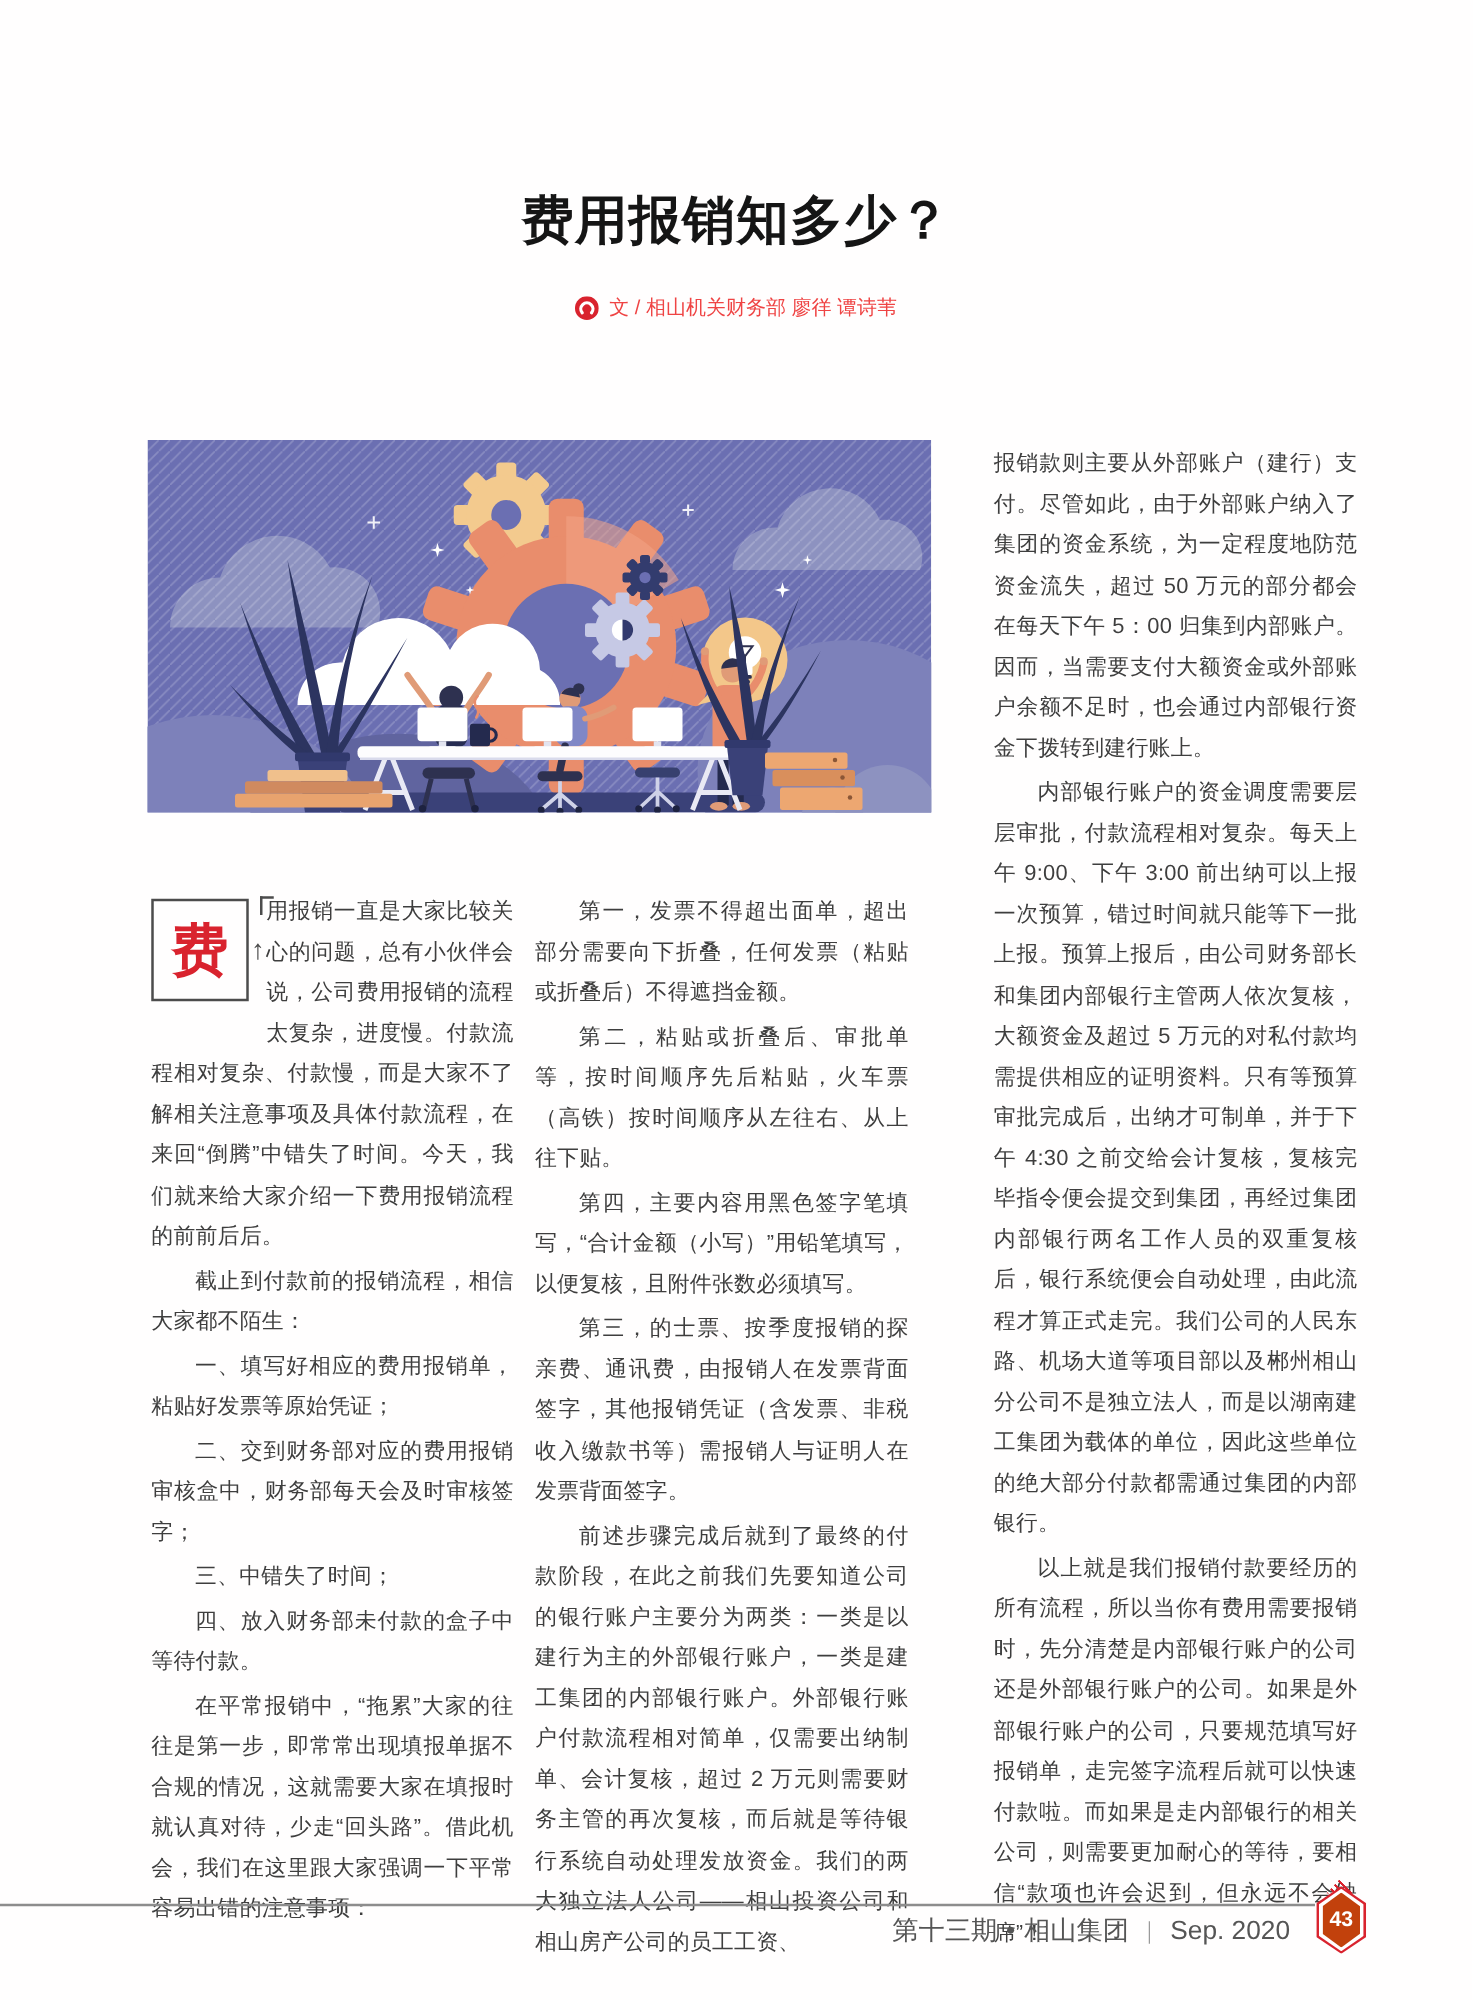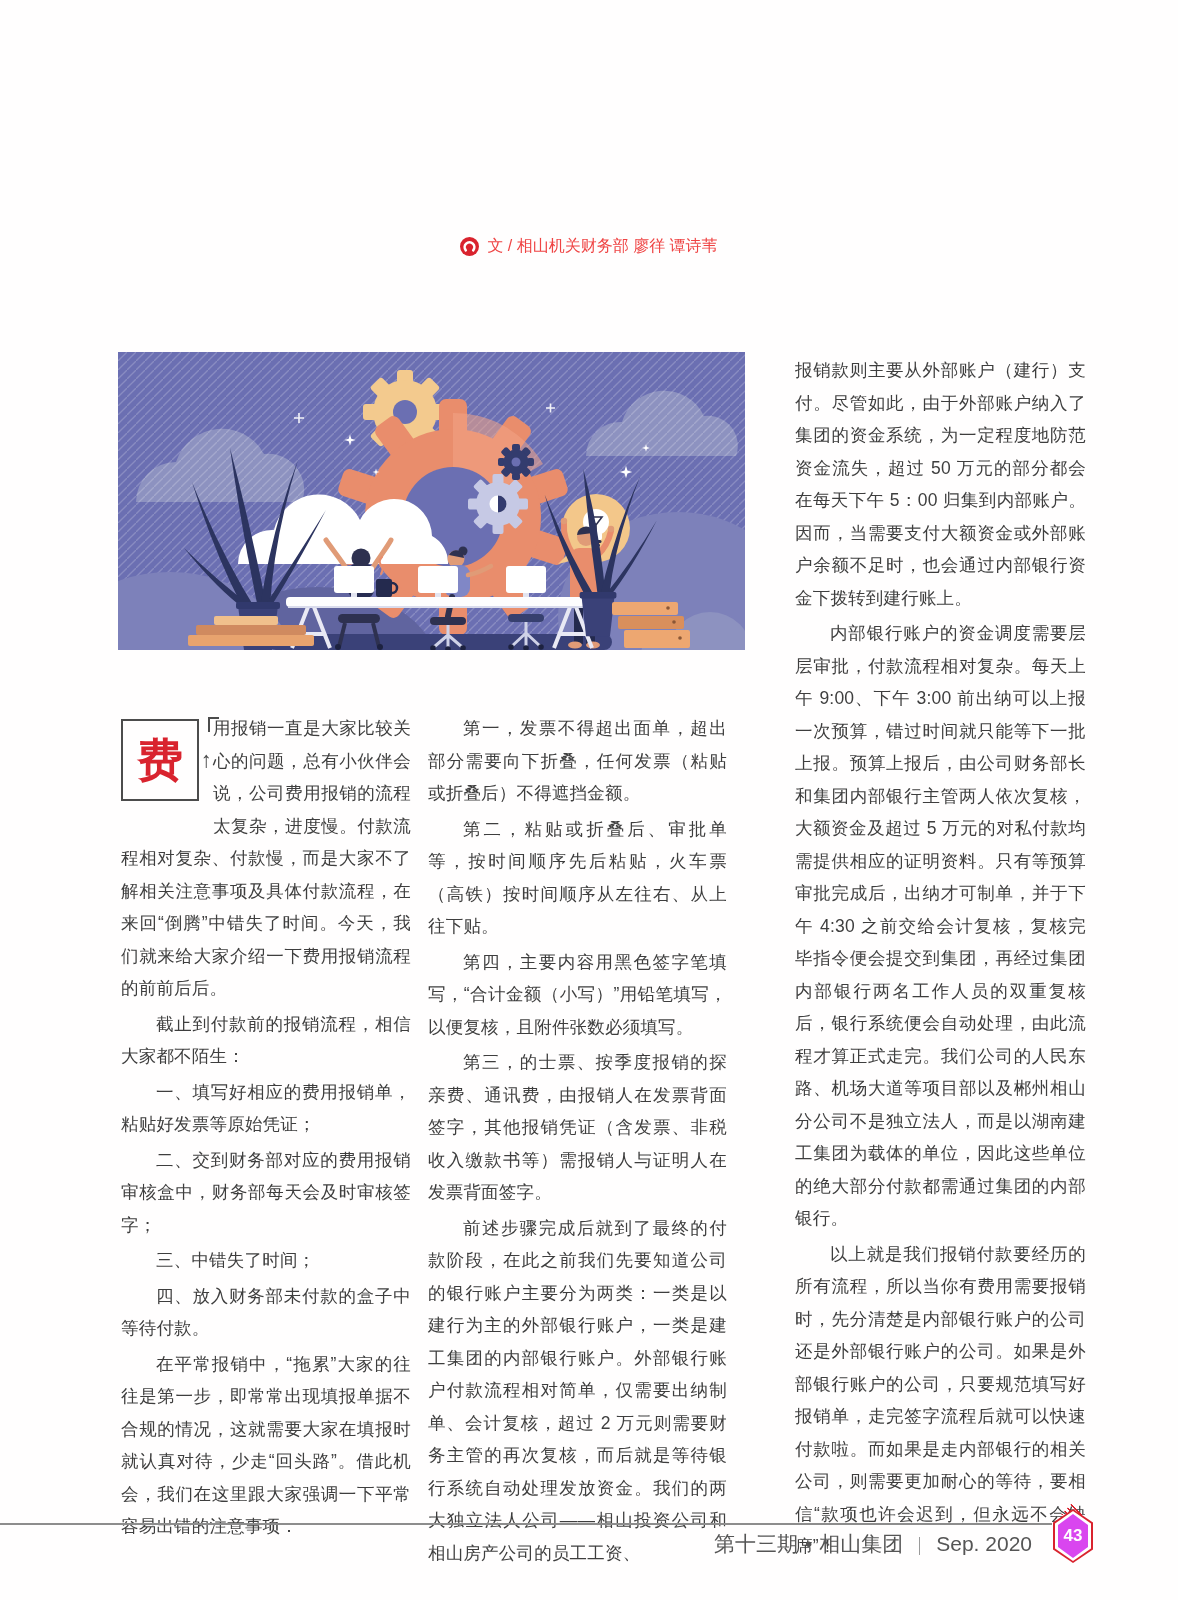--- a/index.html
+++ b/index.html
@@ -37,28 +37,29 @@
   .f-dot{margin:0 7px;color:#555;}
   .f-divider{display:inline-block;width:1px;height:18px;background:#9a9a9a;
              margin:0 16px;vertical-align:-4px;}
   .badge{position:absolute;left:1053px;top:1509px;width:40px;height:54px;}
   .badge::before{content:"";position:absolute;top:-7px;left:8px;width:24px;height:13px;
       background:repeating-linear-gradient(45deg,#d9232e 0 1.5px,transparent 1.5px 4.5px);
       clip-path:polygon(50% 0,100% 100%,0 100%);}
   .hex{clip-path:polygon(50% 0,100% 25%,100% 75%,50% 100%,0 75%,0 25%);}
   .hex1{position:absolute;inset:0;background:#d9232e;}
   .hex2{position:absolute;inset:2px;background:#ffffff;}
-  .hex3{position:absolute;inset:5px;background:#d946ef;display:flex;align-items:center;
+  .hex3{position:absolute;inset:5px;background:#c2410c;display:flex;align-items:center;
         justify-content:center;color:#ffffff;font-size:17px;font-weight:bold;}
 </style>
 </head>
 <body>
 
 <div class="page">
 
+  <h1 class="title">费用报销知多少？</h1>
 
   <div class="byline">
     <span class="byline-icon">
       <svg width="19" height="19" viewBox="0 0 20 20" aria-hidden="true">
         <circle cx="10" cy="10" r="10" fill="#d9232e"></circle>
         <path d="M6.1 14 a5.1 5.1 0 1 1 7.8 0" stroke="#ffffff" stroke-width="2.7" fill="none" stroke-linecap="round"></path>
       </svg>
     </span>
     <span>文 / 相山机关财务部 廖徉 谭诗苇</span>
   </div>

